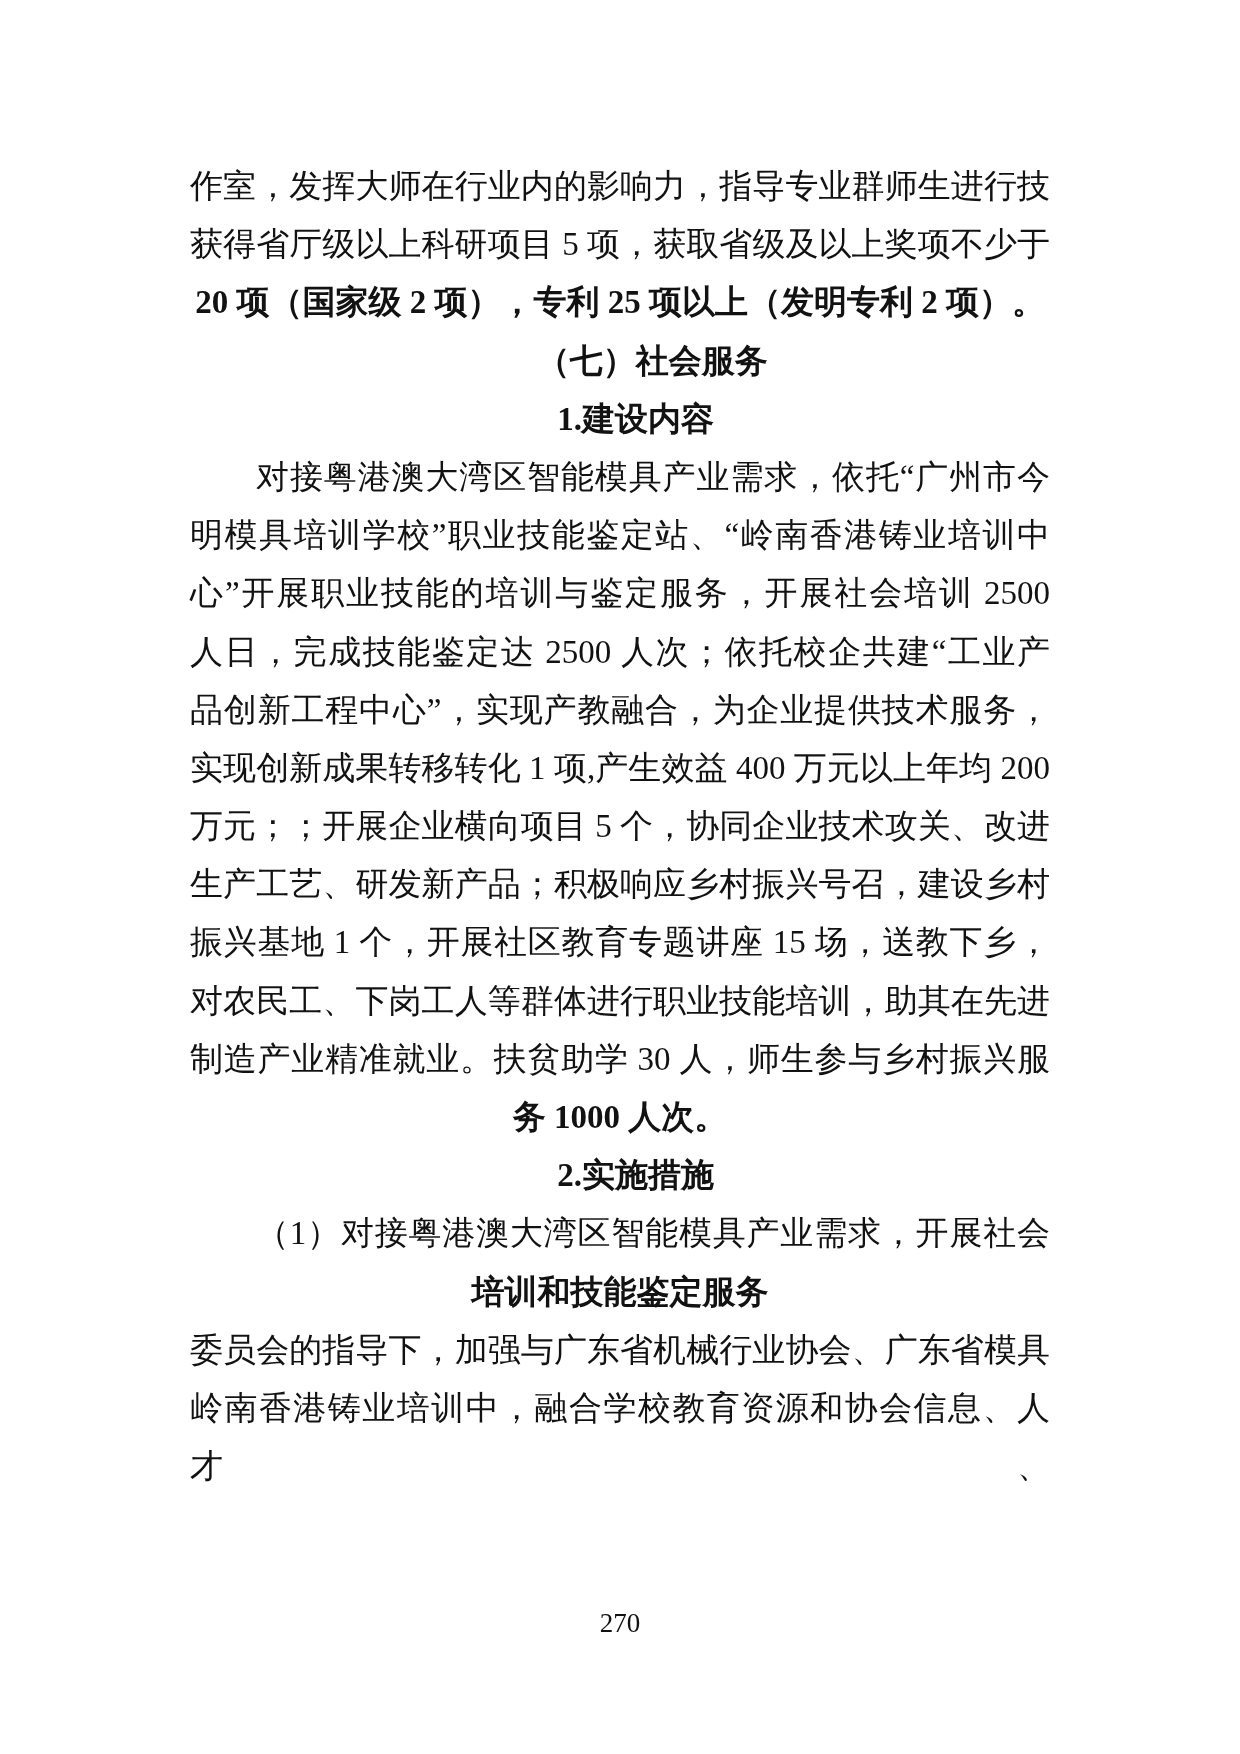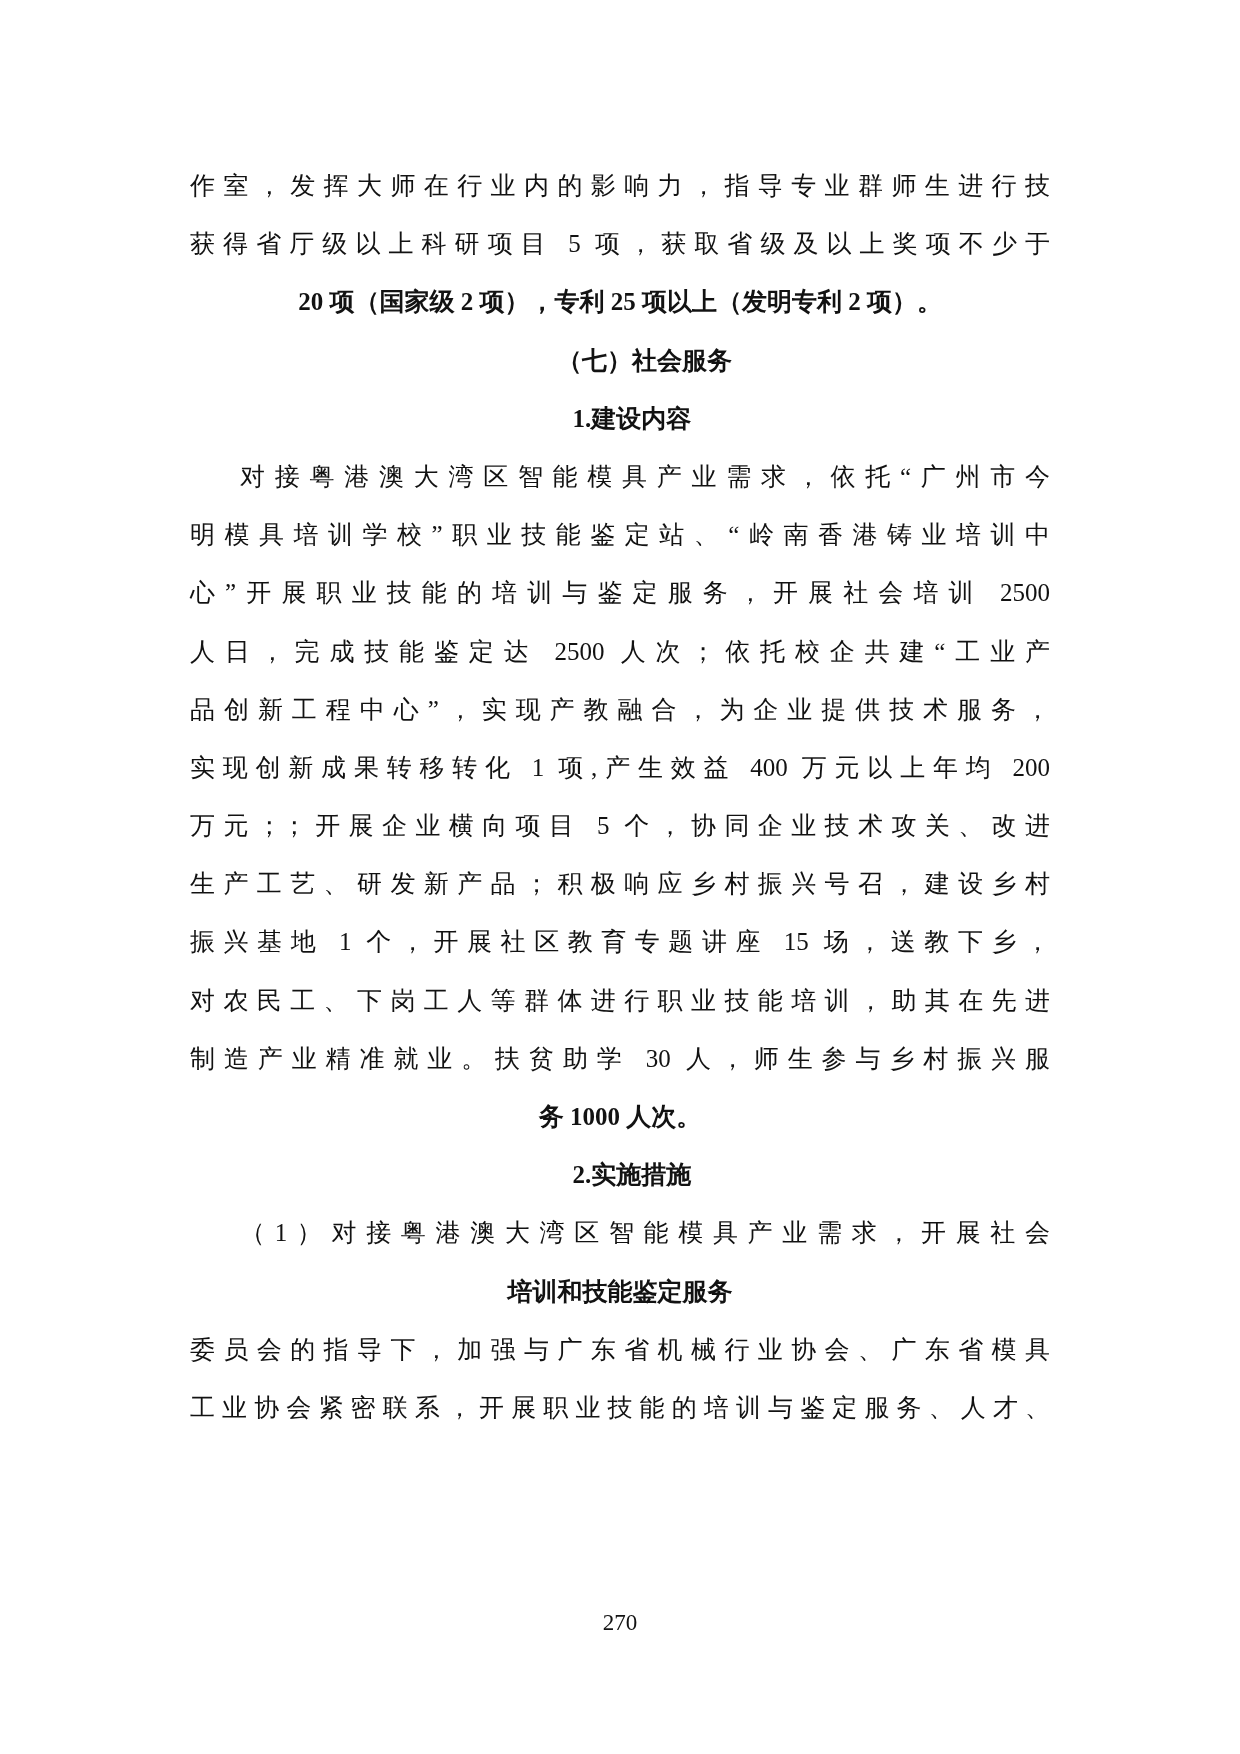--- a/index.html
+++ b/index.html
@@ -18,21 +18,21 @@
   }
   .text-block {
     position: absolute;
     top: 157px;
     left: 190px;
     width: 860px;
   }
   .line {
     height: 58.2px;
     line-height: 58.2px;
-    font-size: 25px;
+    font-size: 33px;
     letter-spacing: 0;
     white-space: nowrap;
     overflow: visible;
   }
   .l-justify {
     white-space: normal;
     text-align: justify;
     text-align-last: justify;
     text-justify: inter-character;
   }
@@ -52,21 +52,21 @@
     font-weight: bold;
     text-align: center;
     text-indent: 0.95em;
   }
   .page-footer {
     position: absolute;
     top: 1606px;
     left: 0;
     width: 100%;
     text-align: center;
-    font-size: 23px;
+    font-size: 27px;
     line-height: 34px;
     color: #121212;
   }
 </style>
 </head>
 <body>
 
 <div class="page">
   <div class="text-block">
       <div class="line l-justify">作室，发挥大师在行业内的影响力，指导专业群师生进行技</div>
@@ -83,18 +83,18 @@
       <div class="line l-justify">万元；；开展企业横向项目 5 个，协同企业技术攻关、改进</div>
       <div class="line l-justify">生产工艺、研发新产品；积极响应乡村振兴号召，建设乡村</div>
       <div class="line l-justify">振兴基地 1 个，开展社区教育专题讲座 15 场，送教下乡，</div>
       <div class="line l-justify">对农民工、下岗工人等群体进行职业技能培训，助其在先进</div>
       <div class="line l-justify">制造产业精准就业。扶贫助学 30 人，师生参与乡村振兴服</div>
       <div class="line l-left">务 1000 人次。</div>
       <div class="line l-heading-num">2.实施措施</div>
       <div class="line l-justify l-indent2">（1）对接粤港澳大湾区智能模具产业需求，开展社会</div>
       <div class="line l-left">培训和技能鉴定服务</div>
       <div class="line l-justify">委员会的指导下，加强与广东省机械行业协会、广东省模具</div>
-      <div class="line l-justify">工业协会紧密联系，开展职业技能的培训与鉴定服务、人才、</div>
+      <div class="line l-justify">岭南香港铸业培训中，融合学校教育资源和协会信息、人才、</div>
     </div>
   <div class="page-footer">
     <span>270</span>
   </div>
 </div>
 
 </body></html>

